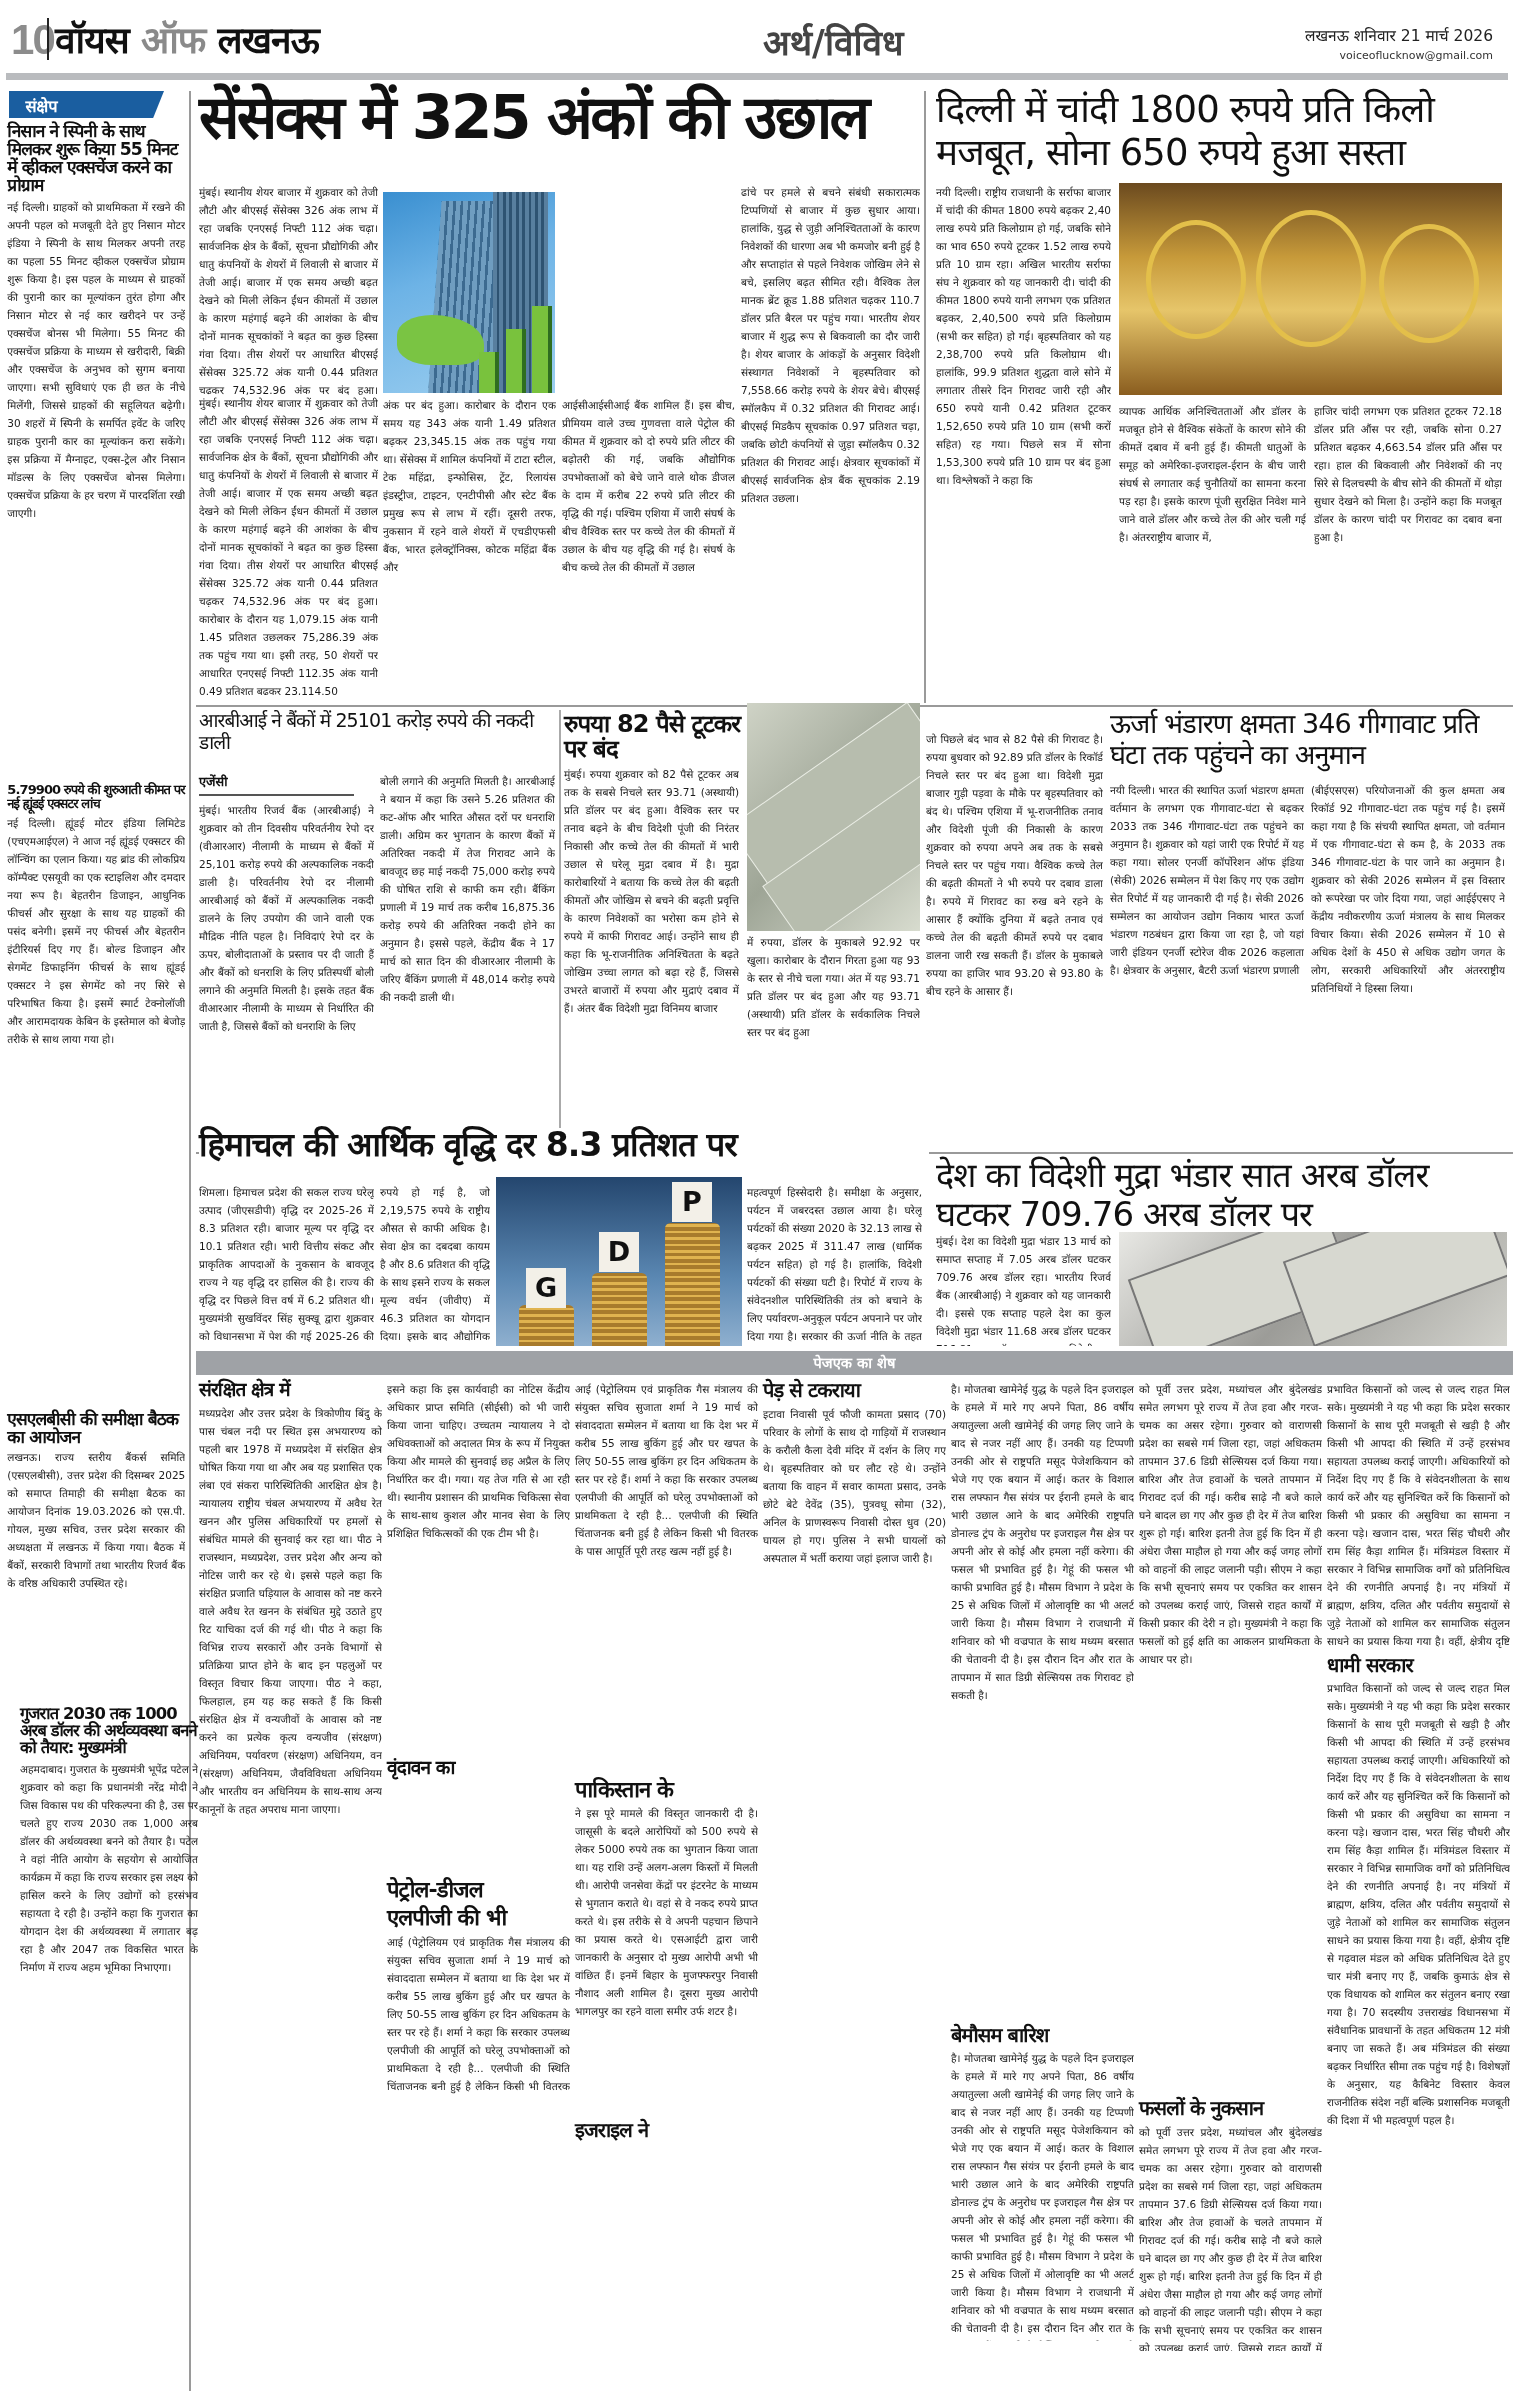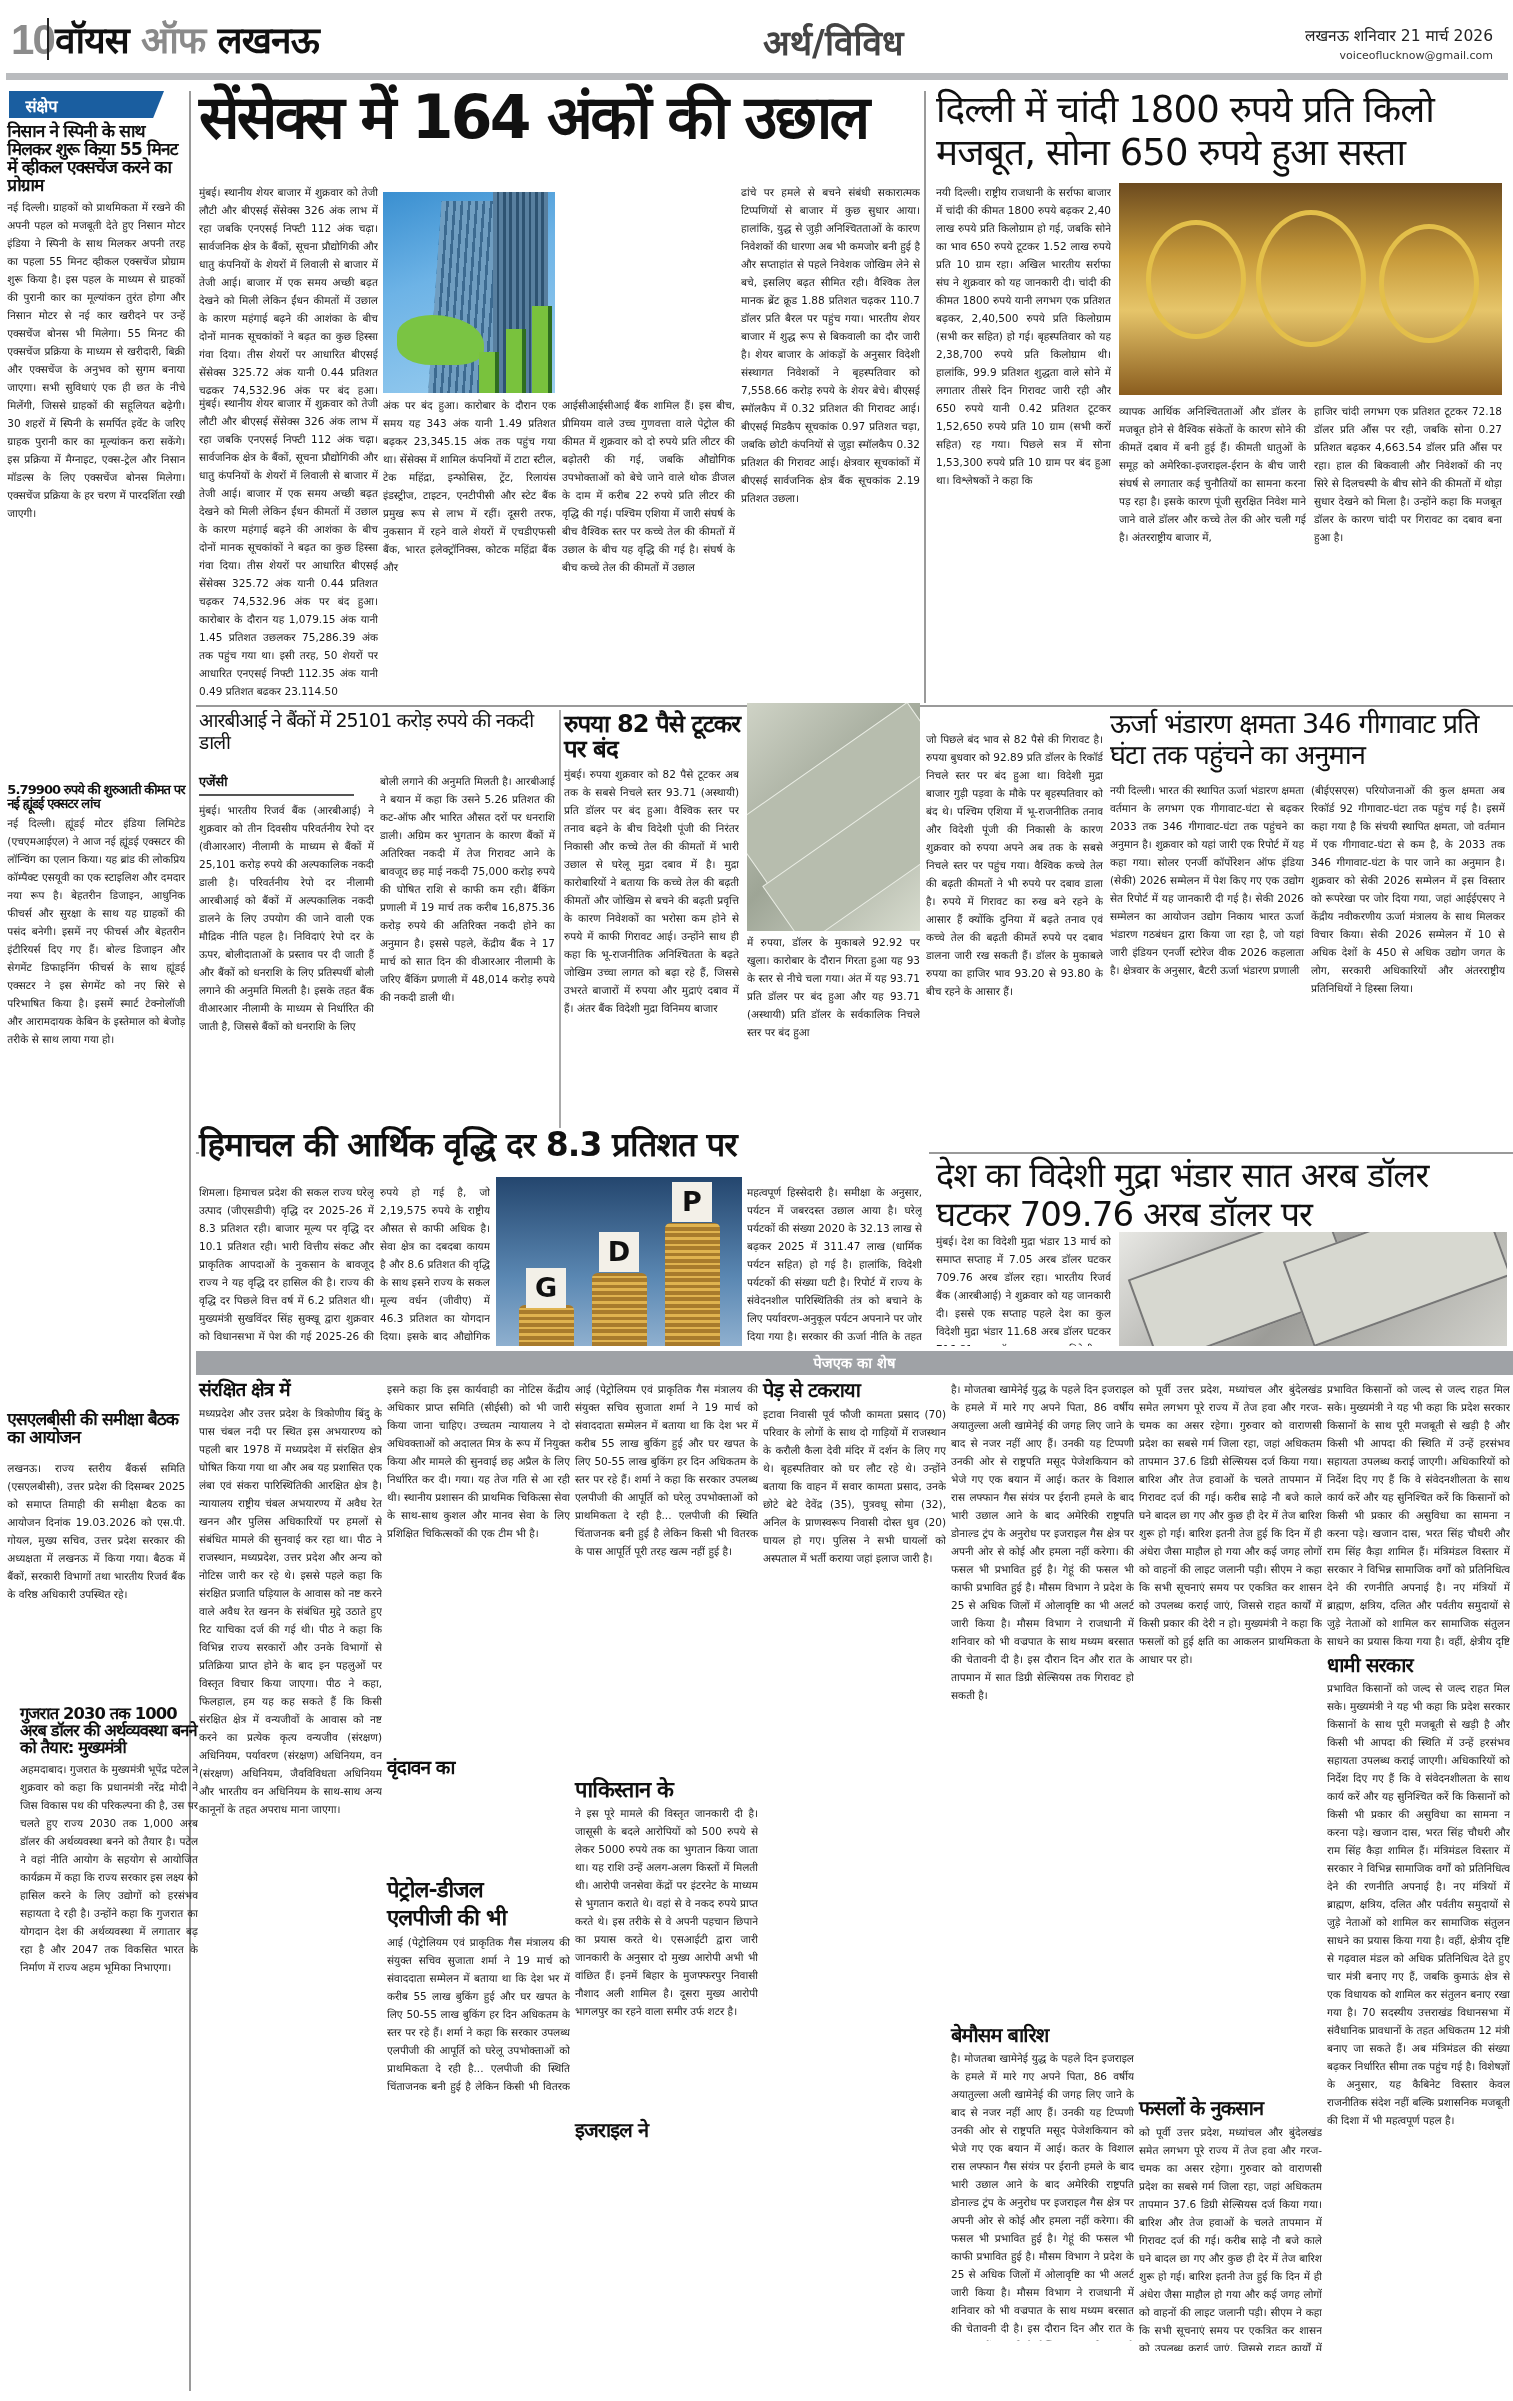--- a/index.html
+++ b/index.html
@@ -60,28 +60,28 @@
 <div class="abs" style="left:7.3px;top:122px;width:178px">
   <div class="hd" style="font-size:17.3px">निसान ने स्पिनी के साथ मिलकर शुरू किया 55 मिनट में व्हीकल एक्सचेंज करने का प्रोग्राम</div>
   <div class="col-text" style="height:584px;margin-top:3.7px">नई दिल्ली। ग्राहकों को प्राथमिकता में रखने की अपनी पहल को मजबूती देते हुए निसान मोटर इंडिया ने स्पिनी के साथ मिलकर अपनी तरह का पहला 55 मिनट व्हीकल एक्सचेंज प्रोग्राम शुरू किया है। इस पहल के माध्यम से ग्राहकों की पुरानी कार का मूल्यांकन तुरंत होगा और निसान मोटर से नई कार खरीदने पर उन्हें एक्सचेंज बोनस भी मिलेगा। 55 मिनट की एक्सचेंज प्रक्रिया के माध्यम से खरीदारी, बिक्री और एक्सचेंज के अनुभव को सुगम बनाया जाएगा। सभी सुविधाएं एक ही छत के नीचे मिलेंगी, जिससे ग्राहकों की सहूलियत बढ़ेगी। 30 शहरों में स्पिनी के समर्पित इवेंट के जरिए ग्राहक पुरानी कार का मूल्यांकन करा सकेंगे। इस प्रक्रिया में मैग्नाइट, एक्स-ट्रेल और निसान मॉडल्स के लिए एक्सचेंज बोनस मिलेगा। एक्सचेंज प्रक्रिया के हर चरण में पारदर्शिता रखी जाएगी।</div>
 </div>
 <div class="abs" style="left:7.3px;top:783px;width:178px">
   <div class="hd" style="font-size:13px">5.79900 रुपये की शुरुआती कीमत पर नई ह्यूंडई एक्सटर लांच</div>
   <div class="col-text" style="height:511px;margin-top:3.7px">नई दिल्ली। ह्यूंडई मोटर इंडिया लिमिटेड (एचएमआईएल) ने आज नई ह्यूंडई एक्सटर की लॉन्चिंग का एलान किया। यह ब्रांड की लोकप्रिय कॉम्पैक्ट एसयूवी का एक स्टाइलिश और दमदार नया रूप है। बेहतरीन डिजाइन, आधुनिक फीचर्स और सुरक्षा के साथ यह ग्राहकों की पसंद बनेगी। इसमें नए फीचर्स और बेहतरीन इंटीरियर्स दिए गए हैं। बोल्ड डिजाइन और सेगमेंट डिफाइनिंग फीचर्स के साथ ह्यूंडई एक्सटर ने इस सेगमेंट को नए सिरे से परिभाषित किया है। इसमें स्मार्ट टेक्नोलॉजी और आरामदायक केबिन के इस्तेमाल को बेजोड़ तरीके से साथ लाया गया हो।</div>
 </div>
 <div class="abs" style="left:7.3px;top:1410px;width:178px">
   <div class="hd" style="font-size:17.3px">एसएलबीसी की समीक्षा बैठक का आयोजन</div>
-  <div class="col-text" style="height:228px;margin-top:13px">लखनऊ। राज्य स्तरीय बैंकर्स समिति (एसएलबीसी), उत्तर प्रदेश की दिसम्बर 2025 को समाप्त तिमाही की समीक्षा बैठक का आयोजन दिनांक 19.03.2026 को एस.पी. गोयल, मुख्य सचिव, उत्तर प्रदेश सरकार की अध्यक्षता में लखनऊ में किया गया। बैठक में बैंकों, सरकारी विभागों तथा भारतीय रिजर्व बैंक के वरिष्ठ अधिकारी उपस्थित रहे।</div>
+  <div class="col-text" style="height:228px;margin-top:2px">लखनऊ। राज्य स्तरीय बैंकर्स समिति (एसएलबीसी), उत्तर प्रदेश की दिसम्बर 2025 को समाप्त तिमाही की समीक्षा बैठक का आयोजन दिनांक 19.03.2026 को एस.पी. गोयल, मुख्य सचिव, उत्तर प्रदेश सरकार की अध्यक्षता में लखनऊ में किया गया। बैठक में बैंकों, सरकारी विभागों तथा भारतीय रिजर्व बैंक के वरिष्ठ अधिकारी उपस्थित रहे।</div>
 </div>
 <div class="abs" style="left:20px;top:1705px;width:178px">
   <div class="hd" style="font-size:16.4px">गुजरात 2030 तक 1000 अरब डॉलर की अर्थव्यवस्था बनने को तैयार: मुख्यमंत्री</div>
   <div class="col-text" style="height:602px;margin-top:3.7px">अहमदाबाद। गुजरात के मुख्यमंत्री भूपेंद्र पटेल ने शुक्रवार को कहा कि प्रधानमंत्री नरेंद्र मोदी ने जिस विकास पथ की परिकल्पना की है, उस पर चलते हुए राज्य 2030 तक 1,000 अरब डॉलर की अर्थव्यवस्था बनने को तैयार है। पटेल ने वहां नीति आयोग के सहयोग से आयोजित कार्यक्रम में कहा कि राज्य सरकार इस लक्ष्य को हासिल करने के लिए उद्योगों को हरसंभव सहायता दे रही है। उन्होंने कहा कि गुजरात का योगदान देश की अर्थव्यवस्था में लगातार बढ़ रहा है और 2047 तक विकसित भारत के निर्माण में राज्य अहम भूमिका निभाएगा।</div>
 </div>
 
-<div class="abs hd" style="left:199px;top:86px;width:730px;font-size:60px;letter-spacing:-2.7px">सेंसेक्स में 164 अंकों की उछाल</div>
+<div class="abs hd" style="left:199px;top:86px;width:730px;font-size:60px;letter-spacing:-2.7px">सेंसेक्स में 325 अंकों की उछाल</div>
 <div class="abs col-text" style="left:199px;top:183px;width:179px;height:212px">मुंबई। स्थानीय शेयर बाजार में शुक्रवार को तेजी लौटी और बीएसई सेंसेक्स 326 अंक लाभ में रहा जबकि एनएसई निफ्टी 112 अंक चढ़ा। सार्वजनिक क्षेत्र के बैंकों, सूचना प्रौद्योगिकी और धातु कंपनियों के शेयरों में लिवाली से बाजार में तेजी आई। बाजार में एक समय अच्छी बढ़त देखने को मिली लेकिन ईंधन कीमतों में उछाल के कारण महंगाई बढ़ने की आशंका के बीच दोनों मानक सूचकांकों ने बढ़त का कुछ हिस्सा गंवा दिया। तीस शेयरों पर आधारित बीएसई सेंसेक्स 325.72 अंक यानी 0.44 प्रतिशत चढ़कर 74,532.96 अंक पर बंद हुआ। कारोबार के दौरान यह 1,079.15 अंक यानी 1.45 प्रतिशत उछलकर 75,286.39 अंक तक पहुंच गया था। इसी तरह, 50 शेयरों पर आधारित एनएसई निफ्टी 112.35 अंक यानी 0.49 प्रतिशत बढ़कर 23,114.50</div>
 <div class="abs img bse" style="left:383px;top:192px;width:172px;height:201px">
   <div class="tower"></div>
   <div class="tower2"></div>
   <div class="bull"></div>
   <div class="bar" style="left:96px;width:20px;height:41px"></div>
   <div class="bar" style="left:123px;width:20px;height:64px"></div>
   <div class="bar" style="left:149px;width:20px;height:87px"></div>
 </div>
 <div class="abs col-text" style="left:199px;top:394px;width:179px;height:301px">मुंबई। स्थानीय शेयर बाजार में शुक्रवार को तेजी लौटी और बीएसई सेंसेक्स 326 अंक लाभ में रहा जबकि एनएसई निफ्टी 112 अंक चढ़ा। सार्वजनिक क्षेत्र के बैंकों, सूचना प्रौद्योगिकी और धातु कंपनियों के शेयरों में लिवाली से बाजार में तेजी आई। बाजार में एक समय अच्छी बढ़त देखने को मिली लेकिन ईंधन कीमतों में उछाल के कारण महंगाई बढ़ने की आशंका के बीच दोनों मानक सूचकांकों ने बढ़त का कुछ हिस्सा गंवा दिया। तीस शेयरों पर आधारित बीएसई सेंसेक्स 325.72 अंक यानी 0.44 प्रतिशत चढ़कर 74,532.96 अंक पर बंद हुआ। कारोबार के दौरान यह 1,079.15 अंक यानी 1.45 प्रतिशत उछलकर 75,286.39 अंक तक पहुंच गया था। इसी तरह, 50 शेयरों पर आधारित एनएसई निफ्टी 112.35 अंक यानी 0.49 प्रतिशत बढ़कर 23,114.50</div>

